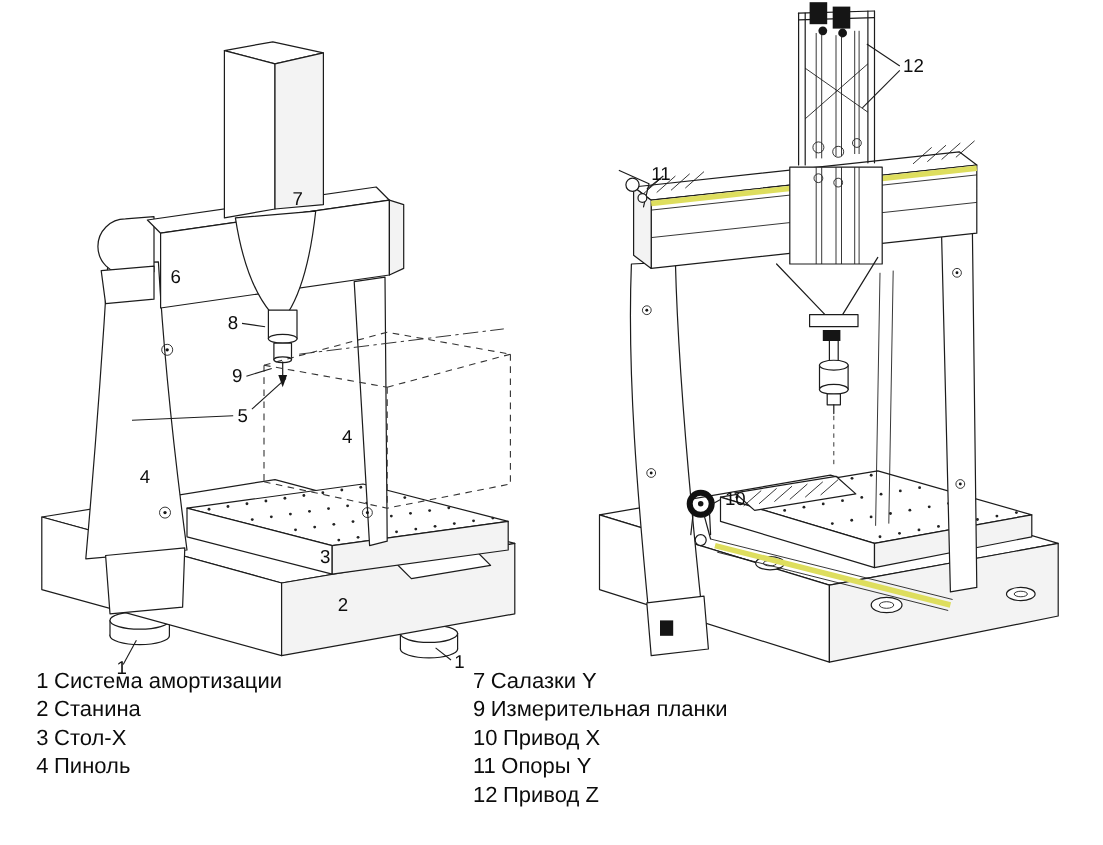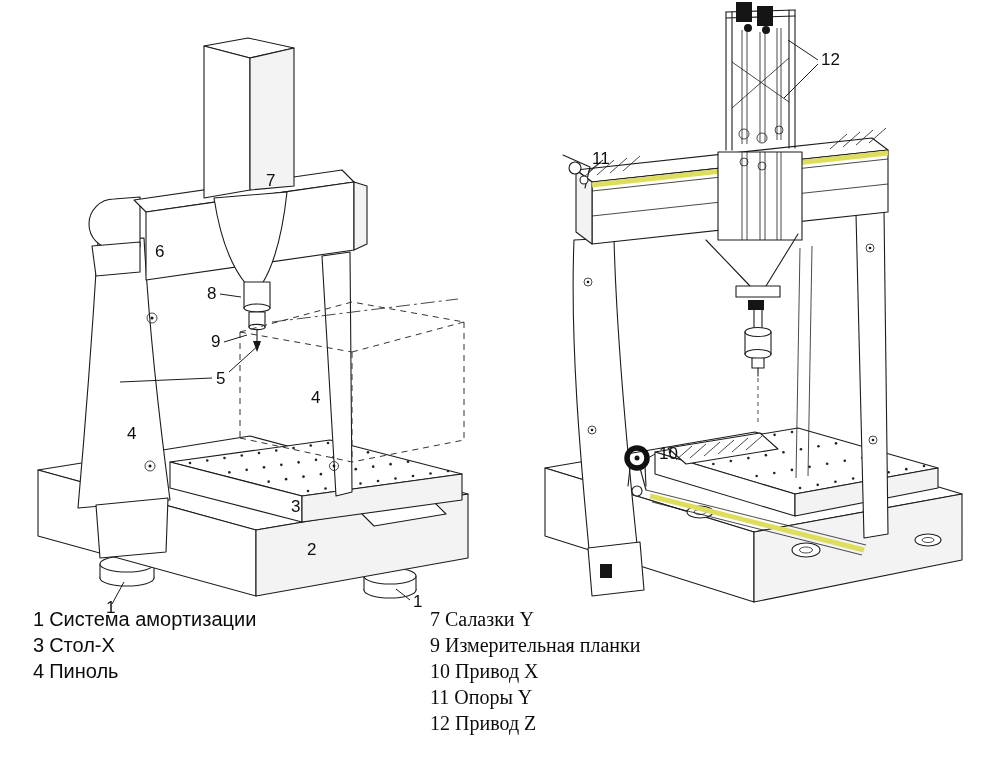--- a/index.html
+++ b/index.html
@@ -14,21 +14,21 @@
   .dk{fill:#151515;stroke:none;}
   .dash{fill:none;stroke:#333;stroke-width:1;stroke-dasharray:6 5;}
   .dashdot{fill:none;stroke:#333;stroke-width:.9;stroke-dasharray:14 4 3 4;}
   .hl{fill:none;stroke:#dede5e;stroke-width:5;stroke-linecap:butt;}
   .co{font-family:"Liberation Sans",sans-serif;font-size:17px;fill:#0e0e0e;}
   
   .legend{position:absolute;color:#0c0c0c;font-size:20px;}
   .legend .row{height:26px;line-height:26px;white-space:nowrap;}
   .legend .num{display:inline-block;margin-right:5px;}
   .col-left{left:33px;top:606px;}
-  .col-right{left:430px;top:606px;font-family:Liberation Serif, serif;}
+  .col-right{left:430px;top:606px;}
 </style>
 </head>
 <body>
 
 <div class="page">
 
 <svg width="1003" height="768" viewBox="0 0 1003 768">
 
   <g>
 
@@ -356,20 +356,21 @@
     <text class="co" x="106" y="613">1</text>
     <text class="co" x="413" y="607">1</text>
     <text class="co" x="659" y="459">10</text>
     <text class="co" x="592" y="164">11</text>
     <text class="co" x="821" y="65">12</text>
   </g>
 </svg>
 
 <div class="legend col-left">
   <div class="row"><span class="num">1</span><span>Система амортизации</span></div>
+  <div class="row"><span class="num">2</span><span>Станина</span></div>
   <div class="row"><span class="num">3</span><span>Стол-X</span></div>
   <div class="row"><span class="num">4</span><span>Пиноль</span></div>
 </div>
 
 <div class="legend col-right">
   <div class="row"><span class="num">7</span><span>Салазки Y</span></div>
   <div class="row"><span class="num">9</span><span>Измерительная планки</span></div>
   <div class="row"><span class="num">10</span><span>Привод X</span></div>
   <div class="row"><span class="num">11</span><span>Опоры Y</span></div>
   <div class="row"><span class="num">12</span><span>Привод Z</span></div>

